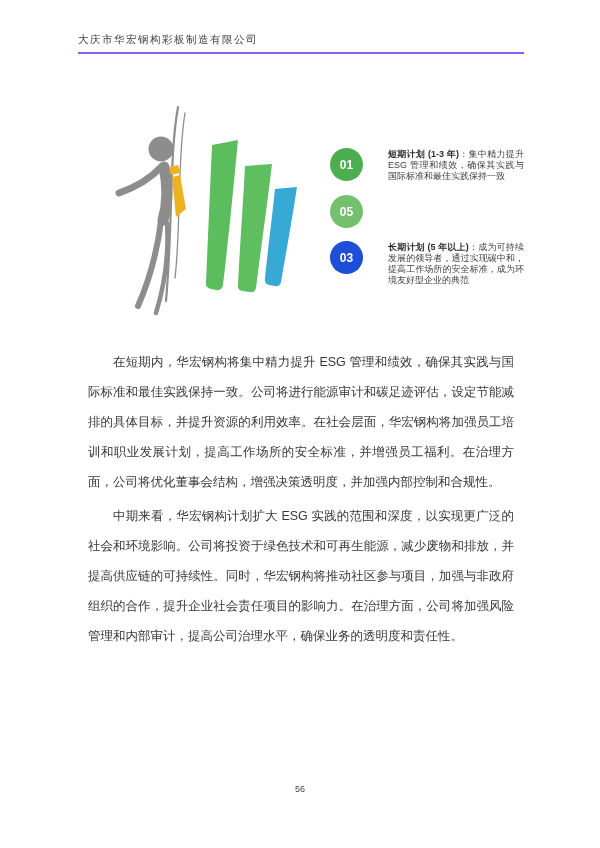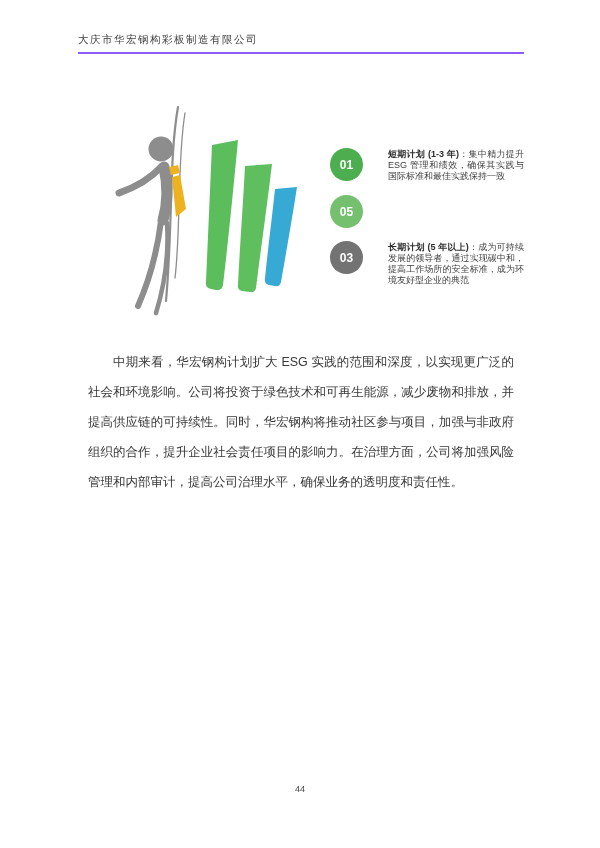--- a/index.html
+++ b/index.html
@@ -123,28 +123,29 @@
       <div class="plan-item">
         <div class="step-badge" style="background-color: rgb(76, 174, 79);">01</div>
         <div class="item-text"><b>短期计划 (1-3 年)</b><span>：集中精力提升 ESG 管理和绩效，确保其实践与国际标准和最佳实践保持一致</span></div>
       </div>
 
       <div class="plan-item">
         <div class="step-badge" style="background-color: rgb(116, 192, 111);">05</div>
       </div>
 
       <div class="plan-item">
-        <div class="step-badge" style="background-color: #737373;">03</div>
+        <div class="step-badge" style="background-color: #1d4ed8;">03</div>
         <div class="item-text"><b>长期计划 (5 年以上)</b><span>：成为可持续发展的领导者，通过实现碳中和，提高工作场所的安全标准，成为环境友好型企业的典范</span></div>
       </div>
 
     </div>
   </section>
 
   <main class="body-text">
+    <p>在短期内，华宏钢构将集中精力提升 ESG 管理和绩效，确保其实践与国际标准和最佳实践保持一致。公司将进行能源审计和碳足迹评估，设定节能减排的具体目标，并提升资源的利用效率。在社会层面，华宏钢构将加强员工培训和职业发展计划，提高工作场所的安全标准，并增强员工福利。在治理方面，公司将优化董事会结构，增强决策透明度，并加强内部控制和合规性。</p>
     <p>中期来看，华宏钢构计划扩大 ESG 实践的范围和深度，以实现更广泛的社会和环境影响。公司将投资于绿色技术和可再生能源，减少废物和排放，并提高供应链的可持续性。同时，华宏钢构将推动社区参与项目，加强与非政府组织的合作，提升企业社会责任项目的影响力。在治理方面，公司将加强风险管理和内部审计，提高公司治理水平，确保业务的透明度和责任性。</p>
   </main>
 
   <footer class="doc-footer">
-    <span>44</span>
+    <span>56</span>
   </footer>
 
 </div>
 
 </body></html>

